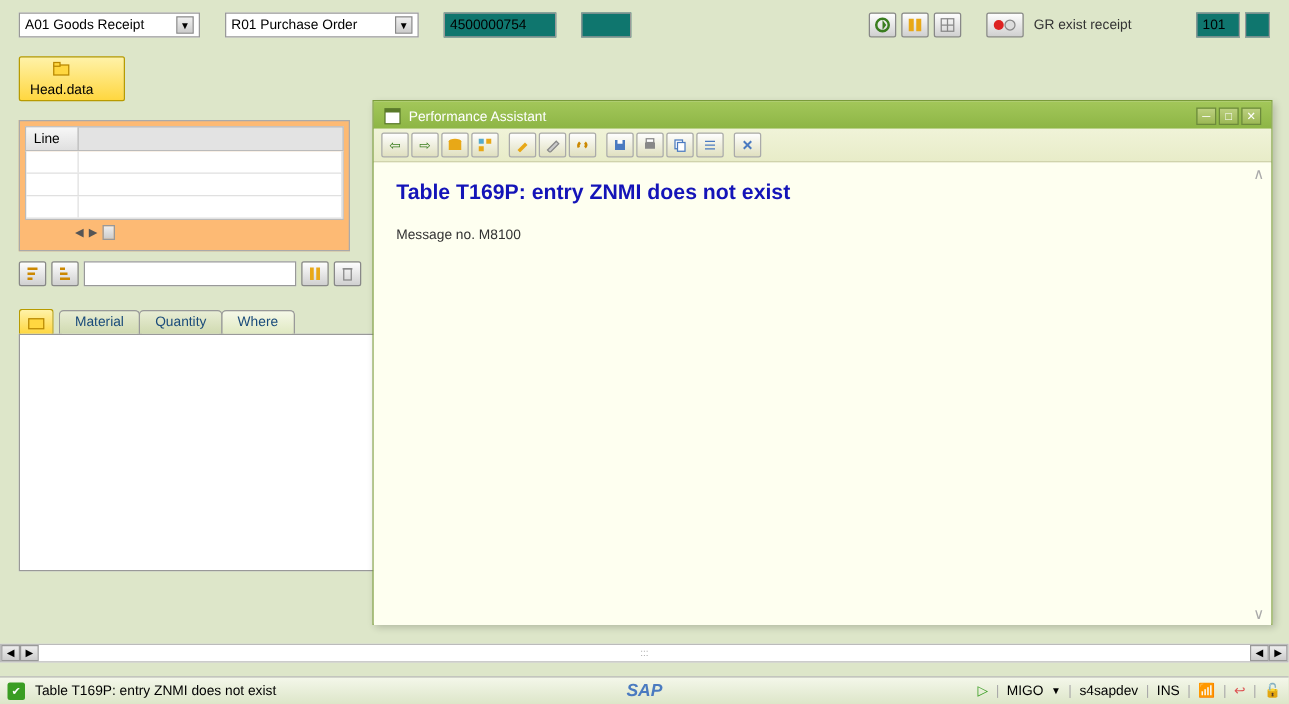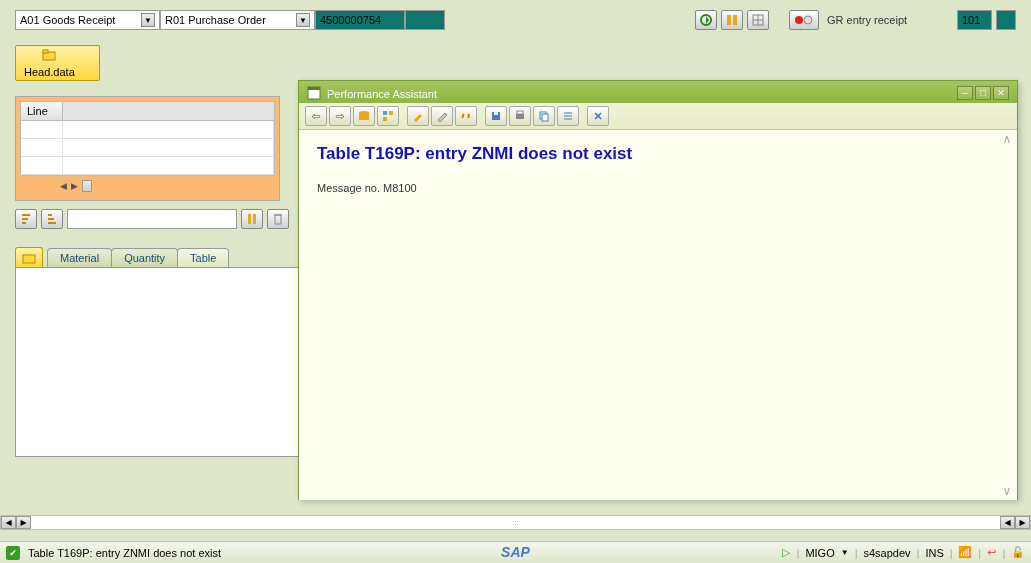--- a/index.html
+++ b/index.html
@@ -1,18 +1,18 @@
 <!DOCTYPE html>
 <html><head>
 <meta charset="utf-8">
 <style>
   * { box-sizing: border-box; margin: 0; padding: 0; font-family: Arial, sans-serif; font-size: 11px; }
   body { background: #dde6c9; width: 1031px; height: 563px; overflow: hidden; position: relative; }
   .main-container { padding: 10px 15px; }
-  .top-row { display: flex; align-items: center; gap: 0; margin-bottom: 15px; }
+  .top-row { display: flex; align-items: center; gap: 20px; margin-bottom: 15px; }
   .dropdown { background: #fff; border: 1px solid #999; padding: 2px 4px; display: flex; align-items: center; justify-content: space-between; height: 20px; }
   .dropdown .arrow { width: 14px; height: 14px; background: linear-gradient(#f0f0f0,#ccc); border:1px solid #888; display:flex; align-items:center; justify-content:center; font-size:8px; }
   .input-field { background: #0f766e; border: 1px solid #999; padding: 2px 4px; height: 20px; }
   .icon-btn { width: 22px; height: 20px; background: linear-gradient(#fefefe,#d0d0d0); border: 1px solid #888; display: flex; align-items: center; justify-content: center; border-radius: 2px; cursor: pointer; }
   .head-data-btn { background: linear-gradient(#fff2a8,#ffd740); border:1px solid #b89b00; padding: 2px 24px 2px 8px; border-radius:2px; display:inline-flex; align-items:center; gap:4px; margin-bottom:15px;flex-direction:column;}
   .head-data-btn .folder-ico { width:14px; height:14px; }
   .table-area { border: 1px solid #aaa; background: #fdba74; padding: 4px; width:265px; }
   .table-header { display: flex; background: #e3e3e3; border: 1px solid #bbb; }
   .th { border-right: 1px solid #bbb; padding: 3px 6px; background: linear-gradient(#f7f7f7,#e0e0e0); }
   .table-body { background: #fff; border: 1px solid #bbb; border-top: none; }
@@ -86,21 +86,21 @@
             <line x1="7" y1="2" x2="7" y2="12" stroke="#888"></line>
           </svg>
         </div>
       <div style="width:12px"></div>
       <div class="icon-btn" style="width:30px">
           <svg width="20" height="12">
             <circle cx="5" cy="6" r="4" fill="#d22"></circle>
             <circle cx="14" cy="6" r="4" fill="#ddd" stroke="#888"></circle>
           </svg>
         </div>
-      <span class="label-text" style="width:130px; padding-left:4px;">GR entry receipt</span>
+      <span class="label-text" style="width:130px; padding-left:4px;">GR exist receipt</span>
       <input class="input-field" style="width: 35px;" value="101">
       <input class="input-field" style="width: 20px;">
     </div>
   </div>
 
   <div class="head-data-btn">
     <svg class="folder-ico">
         <rect x="1" y="4" width="12" height="8" fill="#ffd740" stroke="#b88700"></rect>
         <rect x="1" y="2" width="5" height="3" fill="#ffd740" stroke="#b88700"></rect>
       </svg>
@@ -159,21 +159,21 @@
   </div>
 
   <div class="tabs-row">
     <div class="folder-tab">
         <svg width="14" height="12">
           <rect x="1" y="3" width="12" height="8" fill="#ffd740" stroke="#b88700"></rect>
         </svg>
       </div>
     <div class="tab"><span>Material</span></div>
     <div class="tab"><span>Quantity</span></div>
-    <div class="tab active"><span>Table</span></div>
+    <div class="tab active"><span>Where</span></div>
   </div>
   <div class="tab-content"></div>
 </div>
 
 <div class="dialog">
   <div class="dialog-title">
     <svg width="14" height="14">
         <rect x="1" y="1" width="12" height="12" fill="#fff" stroke="#5a7a2a"></rect>
         <rect x="1" y="1" width="12" height="3" fill="#5a7a2a"></rect>
       </svg>

